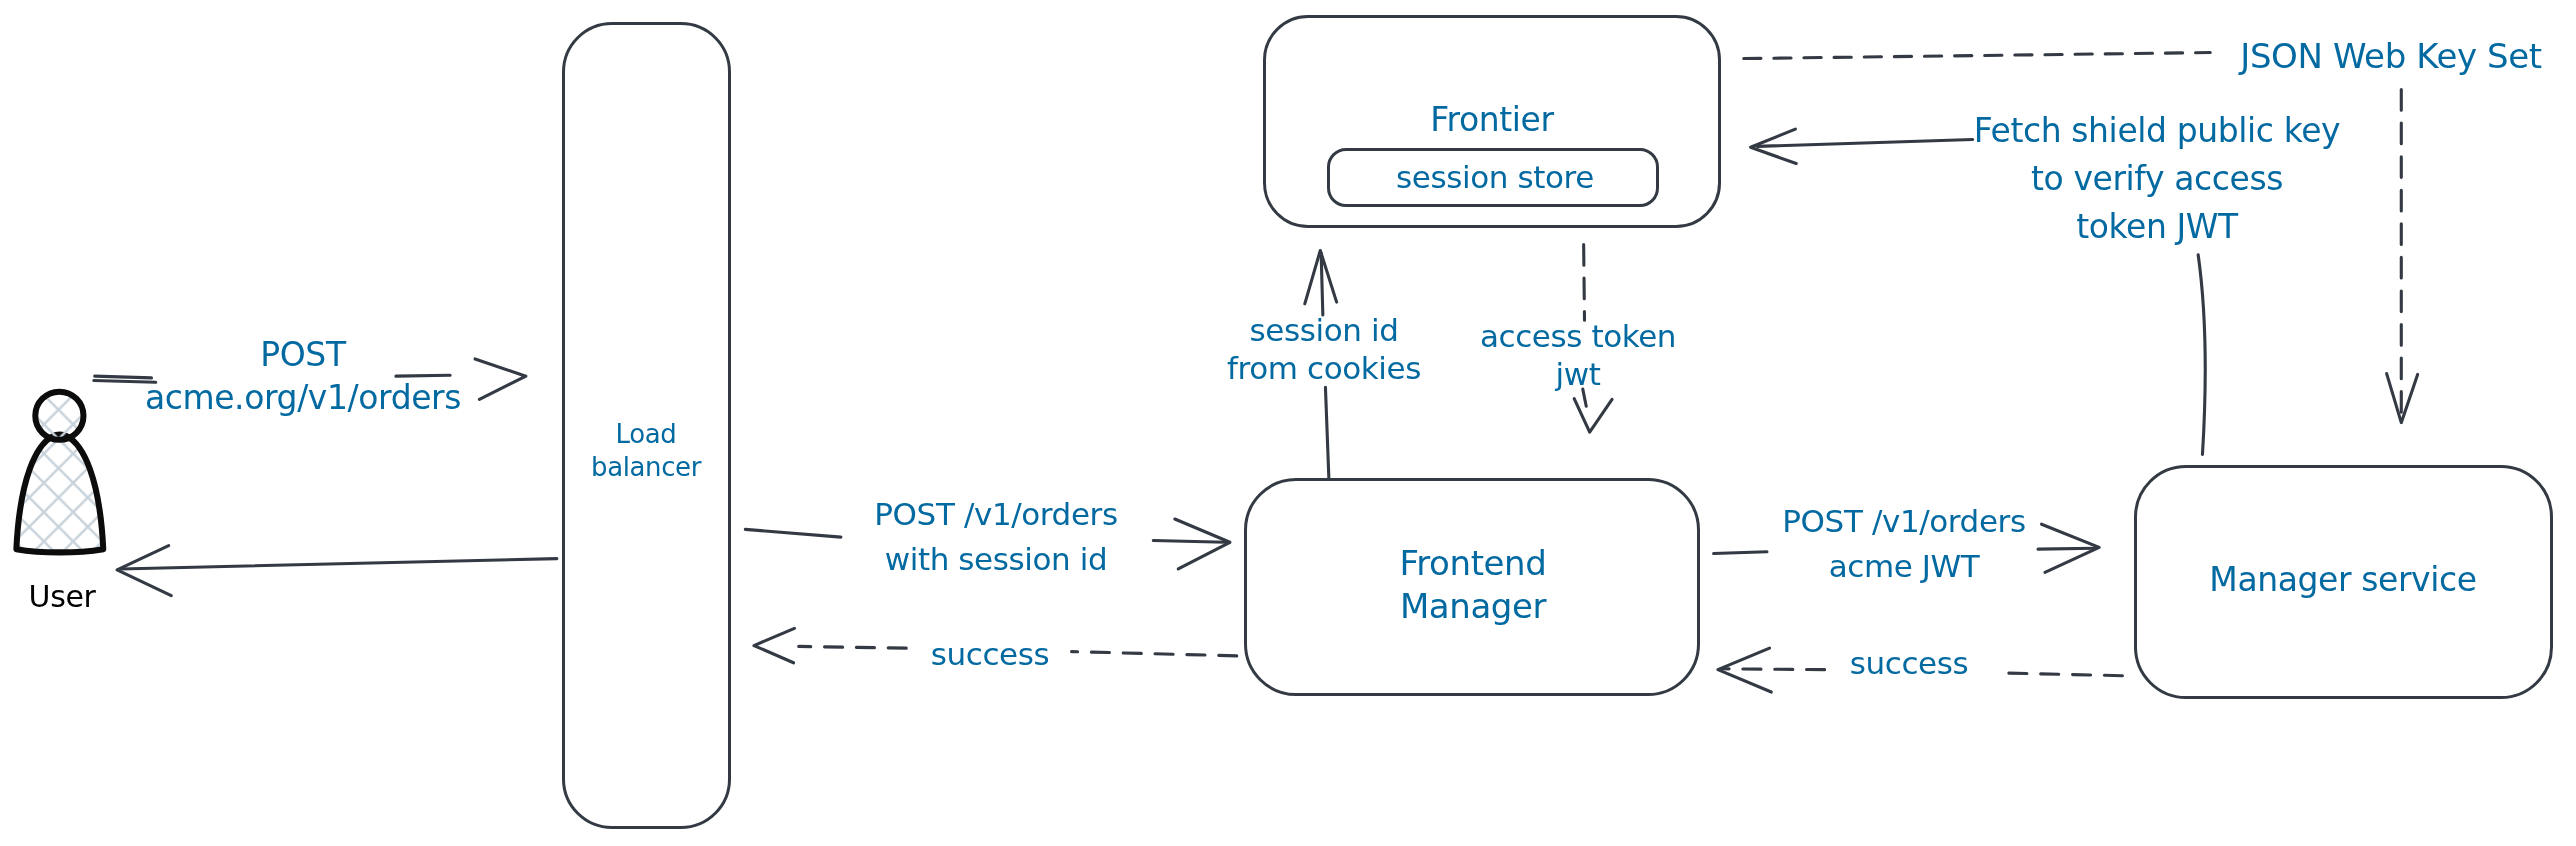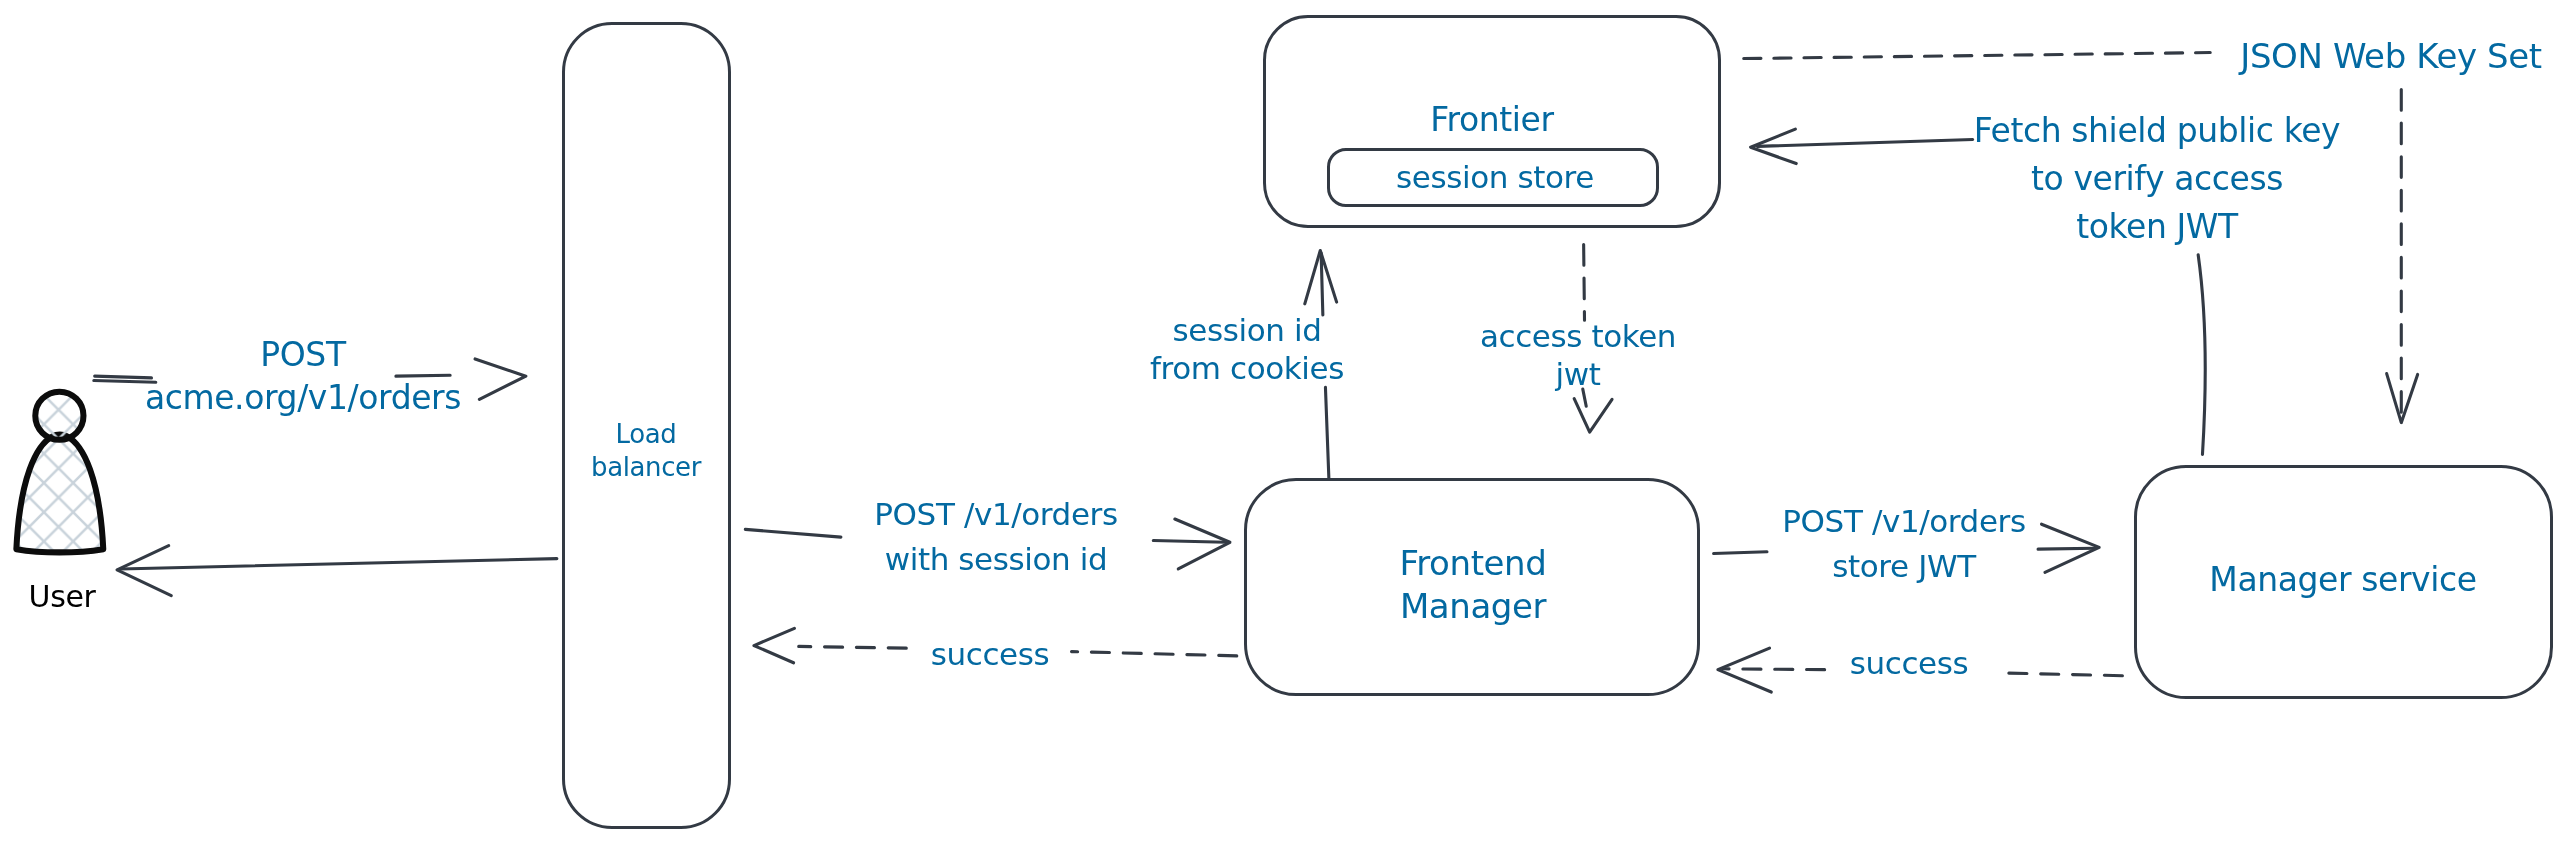--- a/index.html
+++ b/index.html
@@ -142,42 +142,42 @@
     <span>balancer</span>
   </div>
 
   <div class="lbl f36 lh52" style="left:996px;top:537px;">
     <span>POST /v1/orders</span>
     <span>with session id</span>
   </div>
 
   <div class="lbl f36" style="left:990px;top:654px;">success</div>
 
-  <div class="lbl f36 lh44" style="left:1247px;top:349px;">
+  <div class="lbl f36 lh44" style="left:1324px;top:349px;">
     <span>session id</span>
     <span>from cookies</span>
   </div>
 
   <div class="lbl f36 lh44" style="left:1578px;top:355px;">
     <span>access token</span>
     <span>jwt</span>
   </div>
 
   <div class="lbl f38" style="left:1492px;top:120px;">Frontier</div>
 
   <div class="lbl f36" style="left:1495px;top:177px;">session store</div>
 
   <div class="lbl f40 lh50" style="left:1473px;top:585px;">
     <span>Frontend</span>
     <span>Manager</span>
   </div>
 
   <div class="lbl f36 lh52" style="left:1904px;top:544px;">
     <span>POST /v1/orders</span>
-    <span>store JWT</span>
+    <span>acme JWT</span>
   </div>
 
   <div class="lbl f36" style="left:1909px;top:663px;">success</div>
 
   <div class="lbl f38" style="left:2343px;top:580px;">Manager service</div>
 
   <div class="lbl f40" style="left:2391px;top:56px;">JSON Web Key Set</div>
 
   <div class="lbl f38 lh56" style="left:2157px;top:179px;">
     <span>Fetch shield public key</span>

